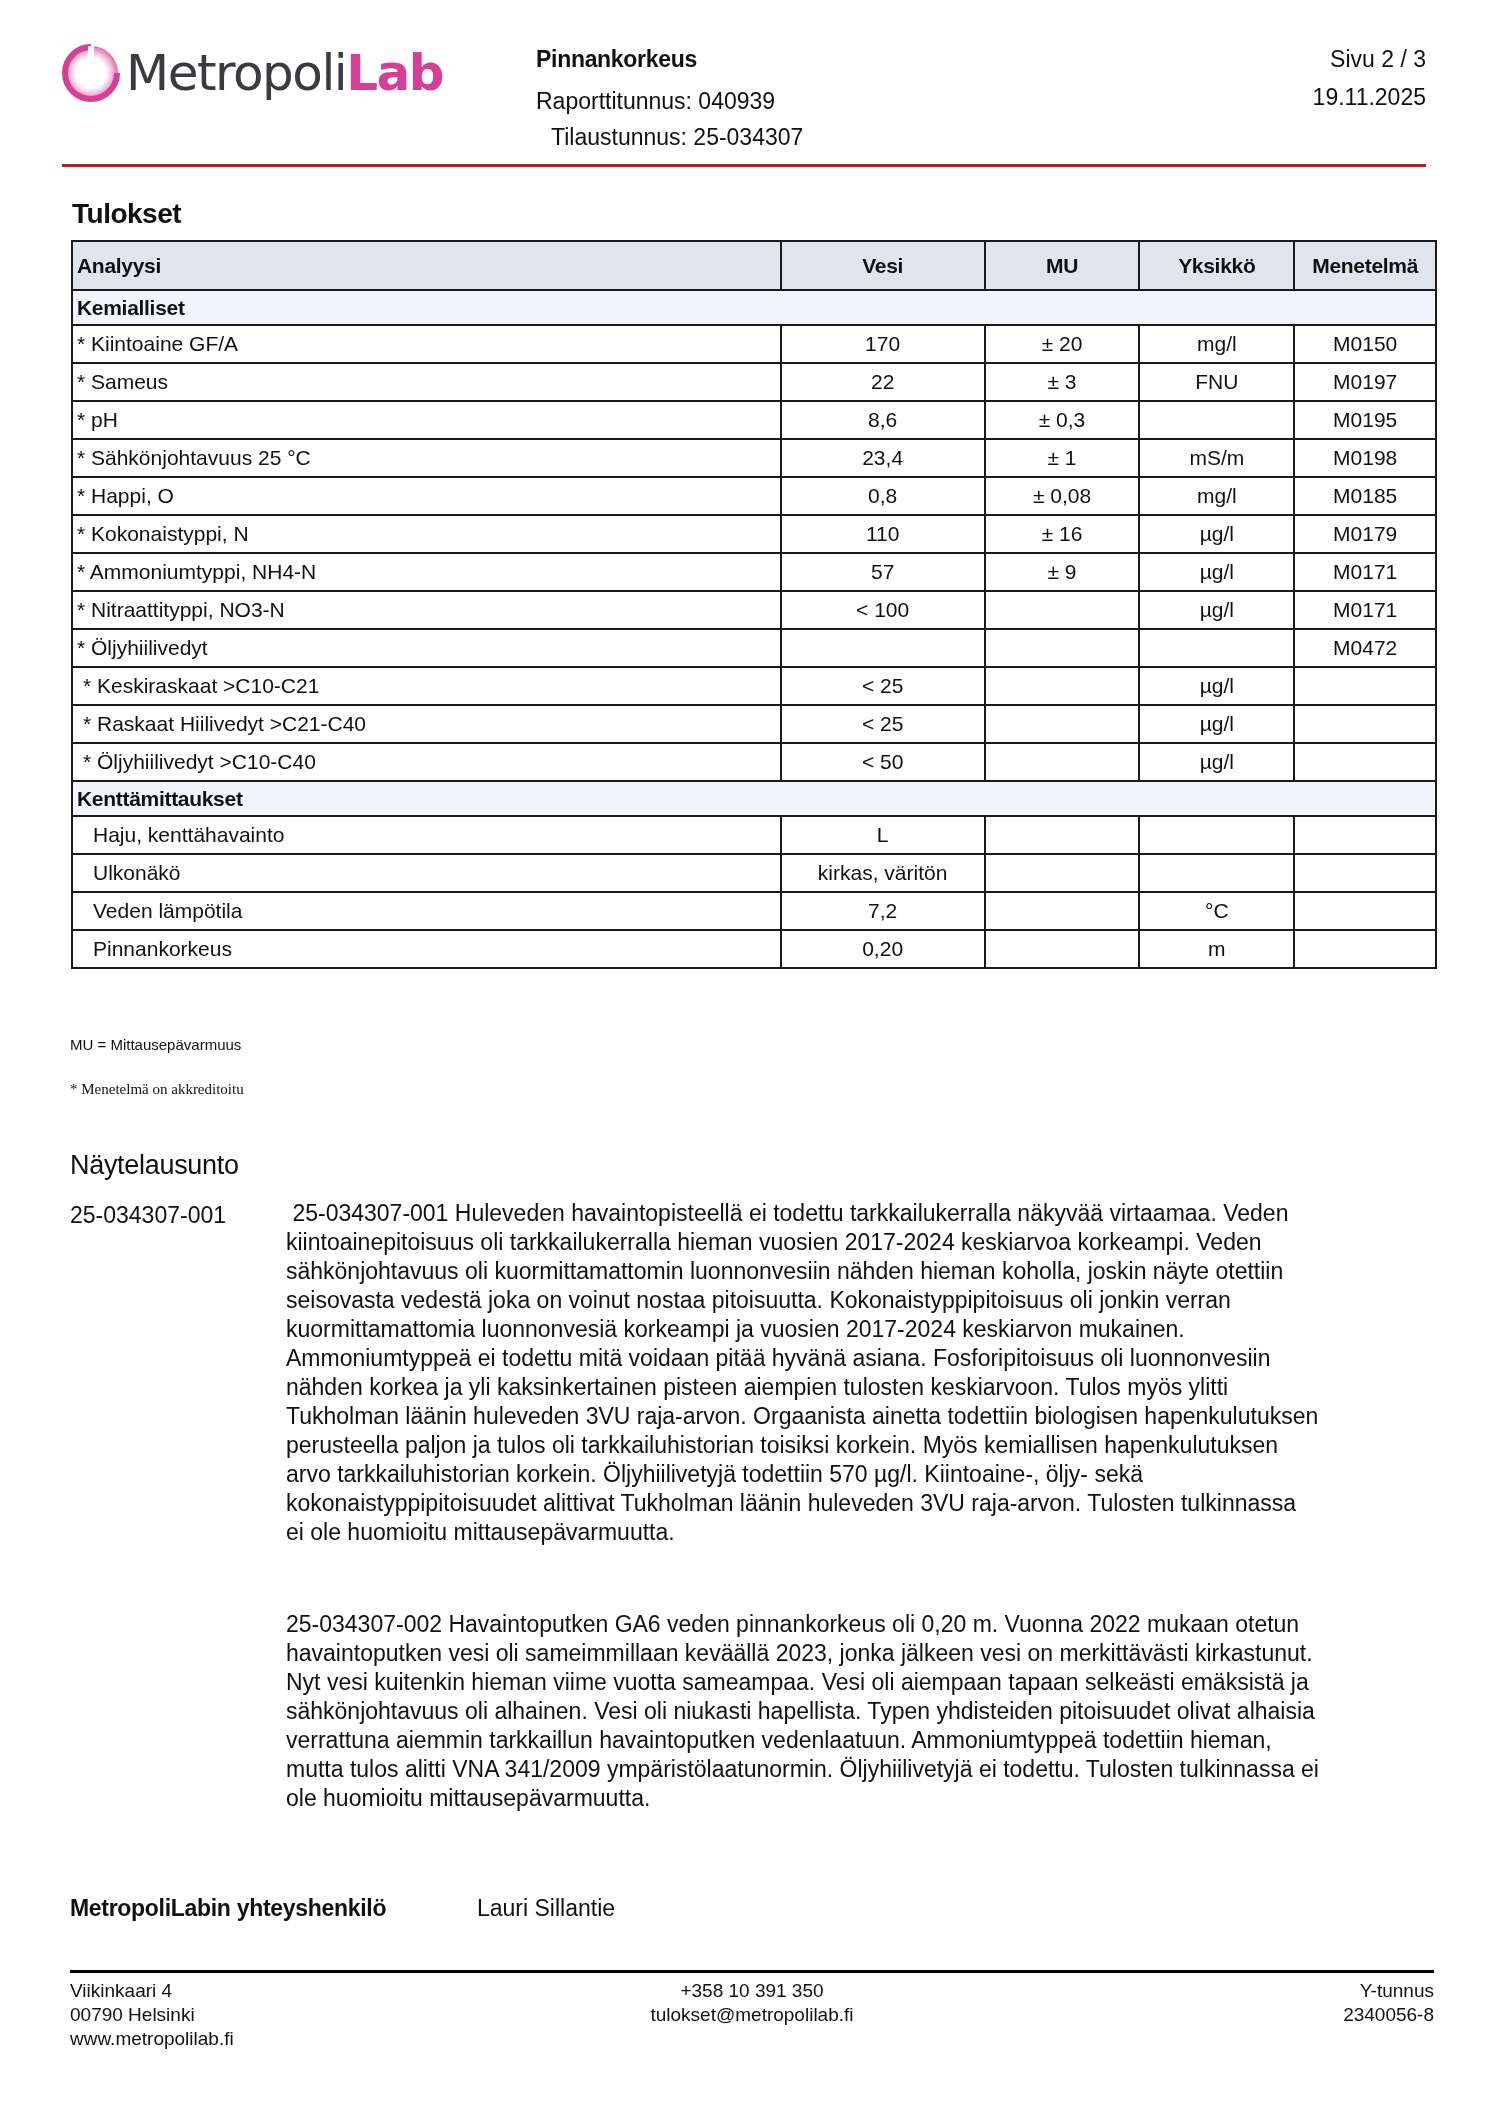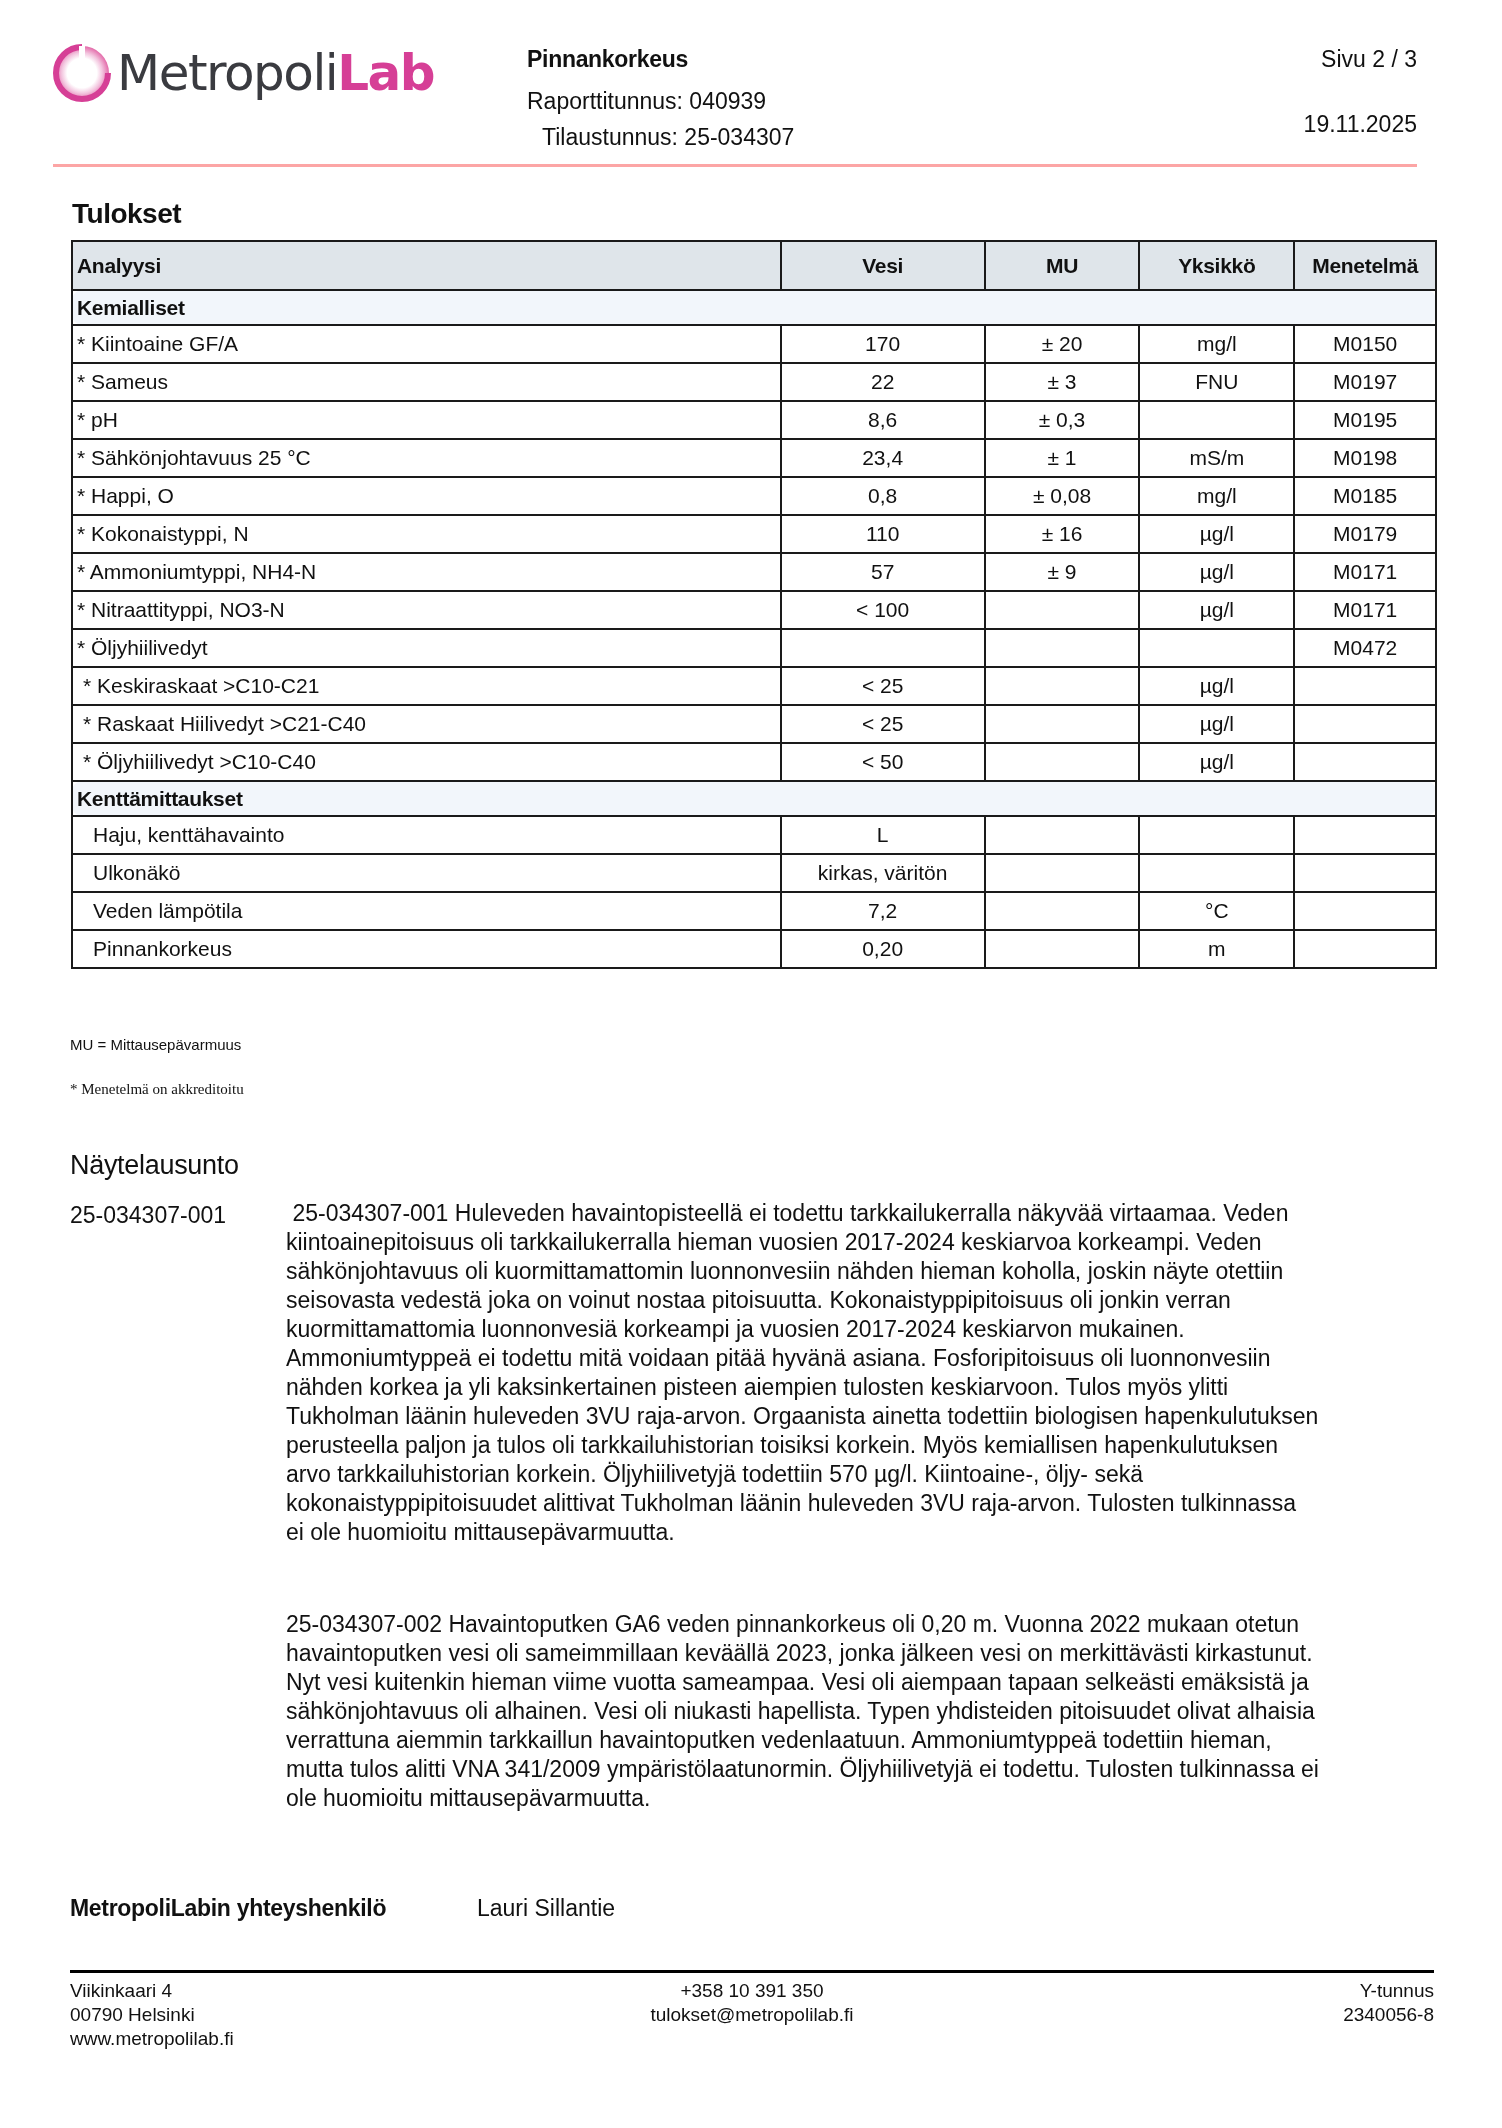--- a/index.html
+++ b/index.html
@@ -1,29 +1,29 @@
 <!DOCTYPE html>
 <html><head>
 <meta charset="utf-8">
 <style>
   html, body { margin: 0; padding: 0; background: #ffffff; }
   body { width: 1502px; height: 2128px; position: relative; font-family: "Liberation Sans", sans-serif; color: #111; overflow: hidden; }
 
-  .header { position: absolute; left: 53px; top: 40px; width: 1364px; height: 124px; border-bottom: 3px solid #fca5a5; }
+  .header { position: absolute; left: 62px; top: 40px; width: 1364px; height: 124px; border-bottom: 3px solid #b91c1c; }
   .logo { position: absolute; left: 0; top: 4px; display: flex; align-items: center; }
   .logo-mark { width: 58px; height: 58px; position: relative; }
   .logo-text { font-family: "DejaVu Sans", sans-serif; font-size: 50px; letter-spacing: -1.5px; margin-left: 6px; line-height: 1; }
   .logo-text .a { color: #3a3b40; }
   .logo-text .b { color: #d63f96; font-weight: bold; }
   .doc-title { position: absolute; left: 474px; top: 6px; font-size: 23px; font-weight: bold; letter-spacing: -0.3px; }
   .doc-meta { position: absolute; left: 474px; font-size: 23px; }
   .doc-meta.r1 { top: 48px; }
   .doc-meta.r2 { top: 84px; margin-left: 15px; }
   .page-info { position: absolute; right: 0; top: 6px; font-size: 23px; text-align: right; }
-  .page-date { position: absolute; right: 0; top: 44px; font-size: 23px; text-align: right; margin-top: 27px; }
+  .page-date { position: absolute; right: 0; top: 44px; font-size: 23px; text-align: right; }
 
   .section-title { position: absolute; left: 72px; top: 198px; font-size: 28px; font-weight: bold; letter-spacing: -0.5px; }
 
   table.results { position: absolute; left: 71px; top: 240px; width: 1366px; border-collapse: collapse; font-size: 21px; }
   table.results th, table.results td { border: 2.5px solid #1a1a1a; height: 36px; padding: 0 4px; }
   table.results th { background: #dfe5ea; font-weight: bold; height: 47px; text-align: center; letter-spacing: -0.3px; }
   table.results th.col-analysis { text-align: left; }
   table.results td.group { background: #f2f6fb; font-weight: bold; height: 33px; letter-spacing: -0.3px; border-radius: 10px; }
   table.results td.c { text-align: center; }
   table.results td.ind1 { padding-left: 10px; }

